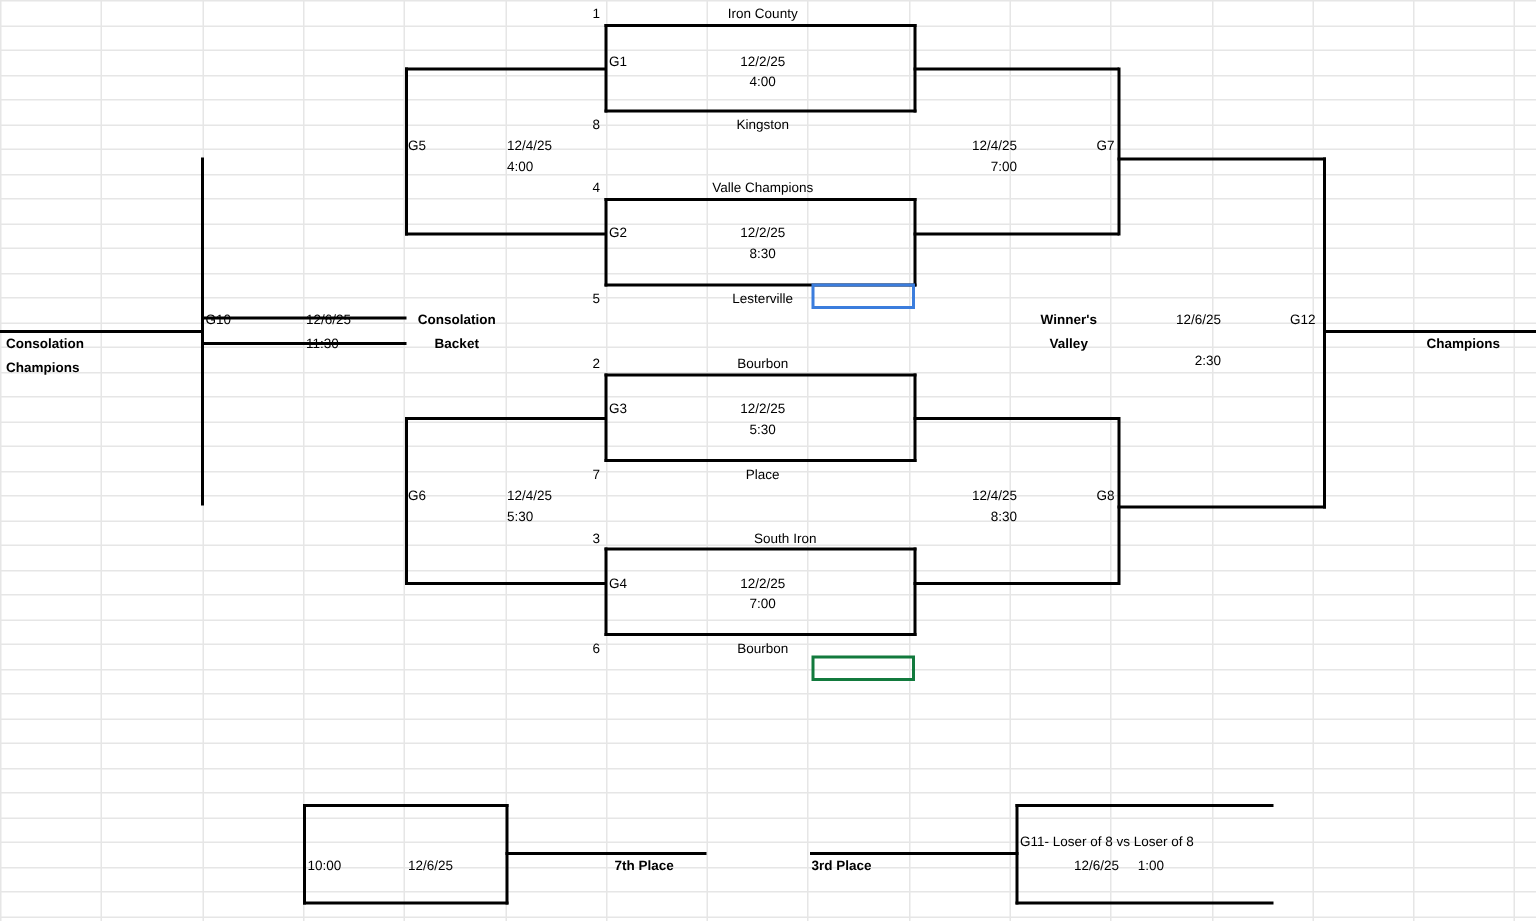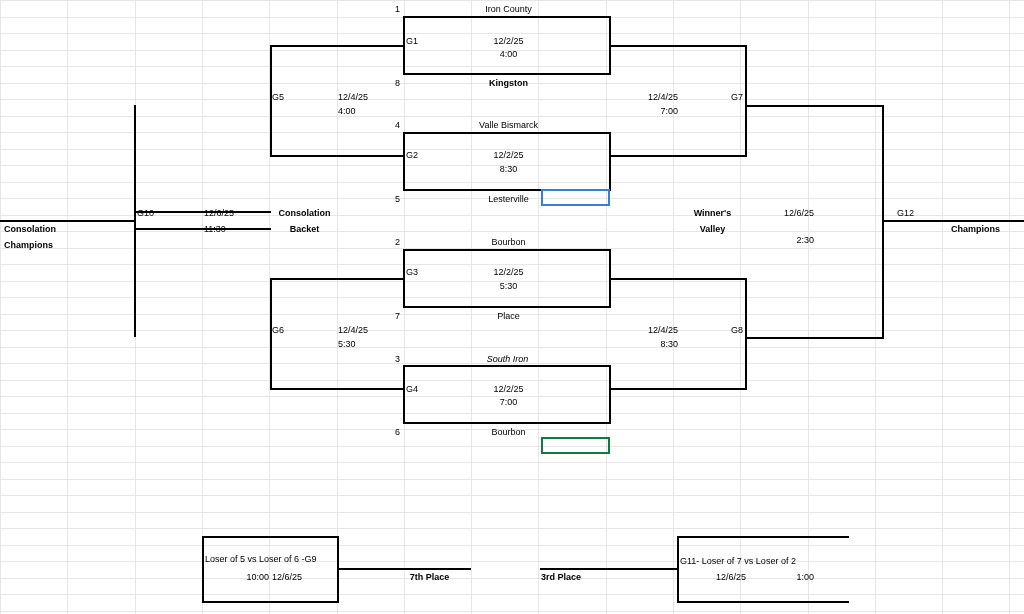--- a/index.html
+++ b/index.html
@@ -188,40 +188,40 @@
 
   <div class="sel-blue" style="left:541px; top:189px; width:69px; height:17px;"></div>
   <div class="sel-green" style="left:541px; top:437px; width:69px; height:17px;"></div>
 
   <div class="cell right" style="left:336px; top:1px;   width:64px;">1</div>
   <div class="cell center" style="left:441px; top:1px;   width:135px;">Iron County</div>
   <div class="cell left" style="left:406px; top:33px;  width:70px;">G1</div>
   <div class="cell center" style="left:441px; top:33px;  width:135px;">12/2/25</div>
   <div class="cell center" style="left:441px; top:46px;  width:135px;">4:00</div>
   <div class="cell right" style="left:336px; top:75px;  width:64px;">8</div>
-  <div class="cell center" style="left:441px; top:75px;  width:135px;font-weight:bold;">Kingston</div>
+  <div class="cell center" style="left:441px; top:75px;  width:135px;">Kingston</div>
 
   <div class="cell right" style="left:336px; top:117px; width:64px;">4</div>
-  <div class="cell center" style="left:441px; top:117px; width:135px;">Valle Bismarck</div>
+  <div class="cell center" style="left:441px; top:117px; width:135px;">Valle Champions</div>
   <div class="cell left" style="left:406px; top:147px; width:70px;">G2</div>
   <div class="cell center" style="left:441px; top:147px; width:135px;">12/2/25</div>
   <div class="cell center" style="left:441px; top:161px; width:135px;">8:30</div>
   <div class="cell right" style="left:336px; top:191px; width:64px;">5</div>
   <div class="cell center" style="left:441px; top:191px; width:135px;">Lesterville</div>
 
   <div class="cell right" style="left:336px; top:234px; width:64px;">2</div>
   <div class="cell center" style="left:441px; top:234px; width:135px;">Bourbon</div>
   <div class="cell left" style="left:406px; top:264px; width:70px;">G3</div>
   <div class="cell center" style="left:441px; top:264px; width:135px;">12/2/25</div>
   <div class="cell center" style="left:441px; top:278px; width:135px;">5:30</div>
   <div class="cell right" style="left:336px; top:308px; width:64px;">7</div>
   <div class="cell center" style="left:441px; top:308px; width:135px;">Place</div>
 
   <div class="cell right" style="left:336px; top:351px; width:64px;">3</div>
-  <div class="cell center" style="left:440px; top:351px; width:135px;font-style:italic;">South Iron</div>
+  <div class="cell center" style="left:456px; top:351px; width:135px;">South Iron</div>
   <div class="cell left" style="left:406px; top:381px; width:70px;">G4</div>
   <div class="cell center" style="left:441px; top:381px; width:135px;">12/2/25</div>
   <div class="cell center" style="left:441px; top:394px; width:135px;">7:00</div>
   <div class="cell right" style="left:336px; top:424px; width:64px;">6</div>
   <div class="cell center" style="left:441px; top:424px; width:135px;">Bourbon</div>
 
   <div class="cell left" style="left:272px; top:89px;  width:64px;">G5</div>
   <div class="cell left" style="left:338px; top:89px;  width:64px;">12/4/25</div>
   <div class="cell left" style="left:338px; top:103px; width:64px;">4:00</div>
 
@@ -243,27 +243,26 @@
   <div class="cell center bold" style="left:271px; top:205px; width:67px;">Consolation</div>
   <div class="cell center bold" style="left:271px; top:221px; width:67px;">Backet</div>
 
   <div class="cell left bold" style="left:4px;   top:221px; width:100px;">Consolation</div>
   <div class="cell left bold" style="left:4px;   top:237px; width:100px;">Champions</div>
 
   <div class="cell center bold" style="left:679px; top:205px; width:67px;">Winner's</div>
   <div class="cell center bold" style="left:679px; top:221px; width:67px;">Valley</div>
   <div class="cell right" style="left:748px; top:205px; width:66px;">12/6/25</div>
   <div class="cell right" style="left:748px; top:232px; width:66px;">2:30</div>
-  <div class="cell right" style="left:852px; top:205px; width:62px;">G12</div>
+  <div class="cell right" style="left:815px; top:205px; width:62px;">G12</div>
 
   <div class="cell left bold" style="left:951px; top:221px; width:80px;">Champions</div>
 
-  <div class="cell left" style="left:205px; top:551px; width:200px;">Loser of 5 vs Loser of 6 -G9</div>
-  <div class="cell left" style="left:205px; top:569px; width:64px;text-align:right;">10:00</div>
+  <div class="cell left" style="left:205px; top:569px; width:64px;">10:00</div>
   <div class="cell left" style="left:272px; top:569px; width:64px;">12/6/25</div>
   <div class="cell center bold" style="left:396px; top:569px; width:67px;">7th Place</div>
 
   <div class="cell left bold" style="left:541px; top:569px; width:90px;">3rd Place</div>
-  <div class="cell left" style="left:680px; top:553px; width:220px;">G11- Loser of 7 vs Loser of 2</div>
+  <div class="cell left" style="left:680px; top:553px; width:220px;">G11- Loser of 8 vs Loser of 8</div>
   <div class="cell right" style="left:680px; top:569px; width:66px;">12/6/25</div>
-  <div class="cell right" style="left:748px; top:569px; width:66px;">1:00</div>
+  <div class="cell right" style="left:710px; top:569px; width:66px;">1:00</div>
 
 </div>
 
 </body></html>

